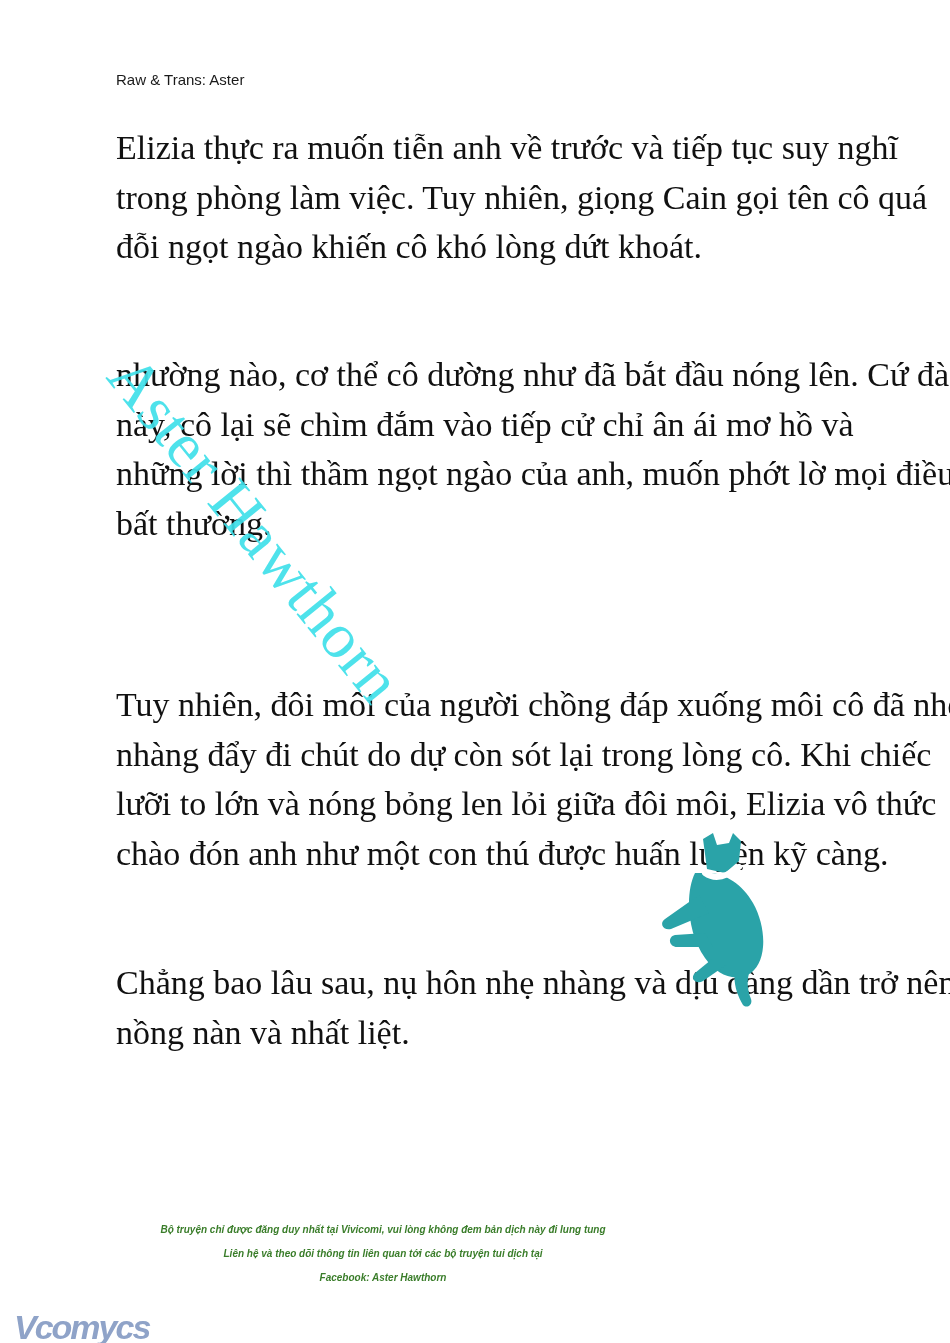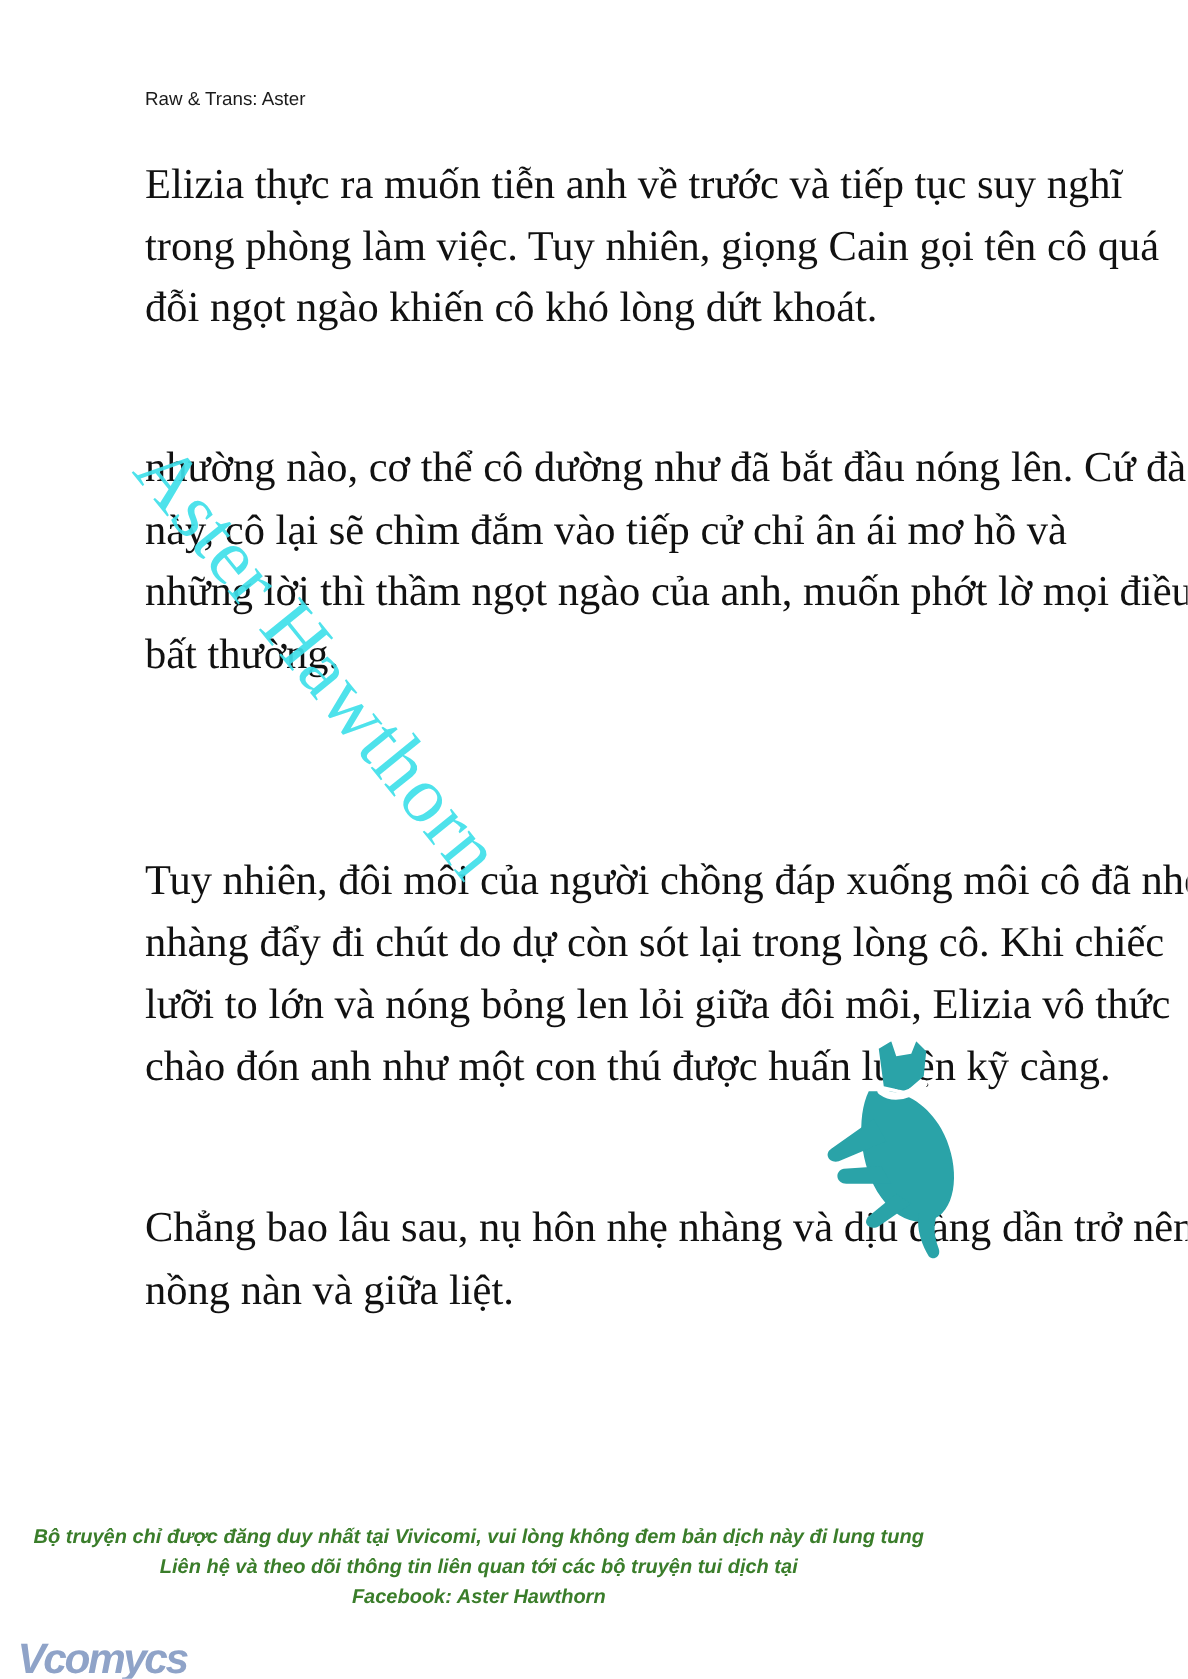--- a/index.html
+++ b/index.html
@@ -18,21 +18,21 @@
   .watermark {
     position: absolute; left: 155px; top: 588px;
     font-family: "Liberation Serif", serif; font-size: 64px; color: #3fe0ea;
     transform-origin: 0 0; transform: rotate(51deg); white-space: nowrap;
     opacity: 0.92; pointer-events: none; letter-spacing: 1px;
   }
   .cat { position: absolute; left: 655px; top: 820px; width: 130px; height: 175px; }
   .footer {
     position: absolute; left: 0; width: 766px; text-align: center;
     font-family: "Liberation Sans", sans-serif; font-style: italic; font-weight: bold;
-    font-size: 16px; color: #3a7d2a;
+    font-size: 10px; color: #3a7d2a;
   }
   .footer .fline { display: block; height: 24px; line-height: 24px; }
   .logo {
     position: absolute; left: 14px; top: 1295px;
     font-family: "Liberation Sans", sans-serif; font-style: italic; font-weight: bold;
     font-size: 34px; color: #8fa3c8; letter-spacing: -2px;
   }
 </style>
 </head>
 <body>
@@ -56,21 +56,21 @@
 
   <p class="para" style="top:667px">
     <span class="line">Tuy nhiên, đôi môi của người chồng đáp xuống môi cô đã nhẹ</span>
     <span class="line">nhàng đẩy đi chút do dự còn sót lại trong lòng cô. Khi chiếc</span>
     <span class="line">lưỡi to lớn và nóng bỏng len lỏi giữa đôi môi, Elizia vô thức</span>
     <span class="line">chào đón anh như một con thú được huấn luyện kỹ càng.</span>
   </p>
 
   <p class="para" style="top:945px">
     <span class="line">Chẳng bao lâu sau, nụ hôn nhẹ nhàng và dịu dàng dần trở nên</span>
-    <span class="line">nồng nàn và giữa liệt.</span>
+    <span class="line">nồng nàn và nhất liệt.</span>
   </p>
 
   <div class="watermark" style="left:150px; top:328px;">Aster Hawthorn</div>
 
   <svg class="cat" viewBox="0 0 130 175">
     <g fill="#2aa3a8">
 
       <path d="M48 6 L58 0 L62 12 L74 10 L78 0 L86 8 L84 28 L70 40 L52 36 Z"></path>
 
       <path d="M40 40 C30 60 32 100 50 125 C62 142 80 150 96 140 C112 128 112 95 98 70 C88 52 70 40 54 40 Z"></path>

